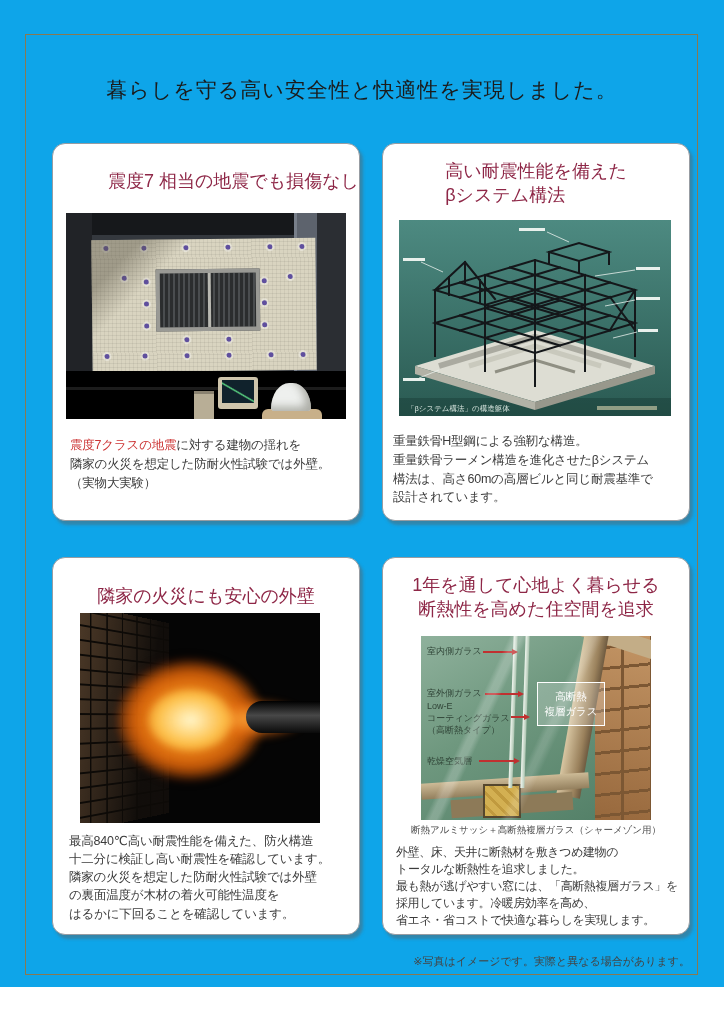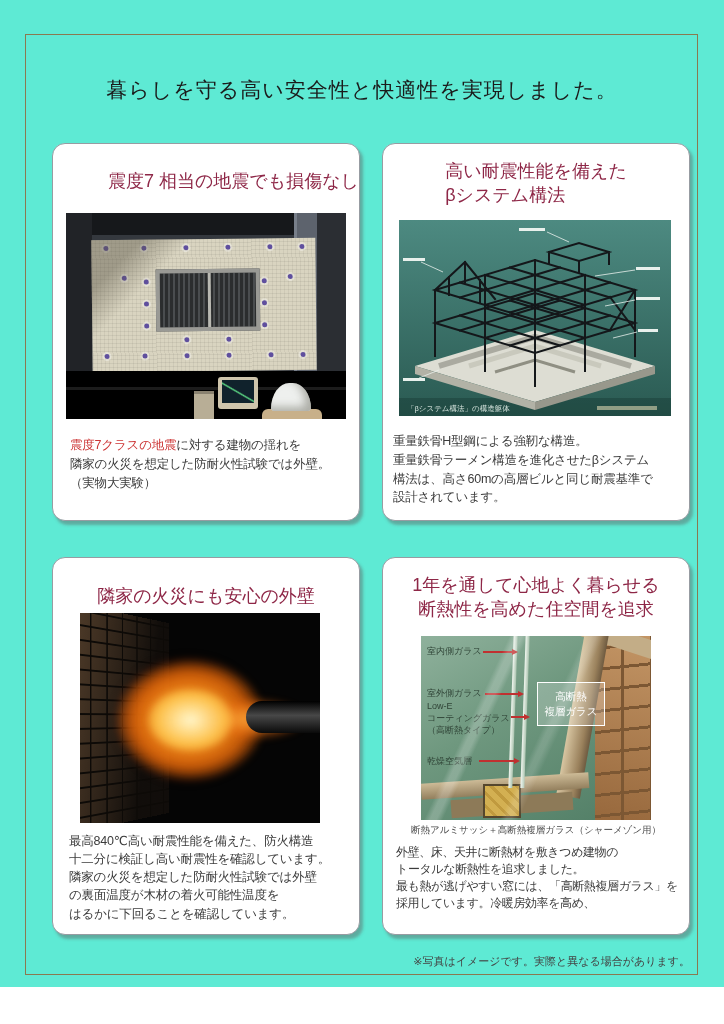--- a/index.html
+++ b/index.html
@@ -1,17 +1,17 @@
 <!DOCTYPE html>
 <html><head>
 <meta charset="utf-8">
 <style>
   html,body{margin:0;padding:0;background:#ffffff;}
   body{font-family:"Liberation Sans","DejaVu Sans",sans-serif;}
-  .page{position:relative;width:724px;height:987px;background:#5eead4;overflow:hidden;}
+  .page{position:relative;width:724px;height:987px;background:#0ea5e9;overflow:hidden;}
   .frame{position:absolute;left:25px;top:34px;width:671px;height:939px;border:1px solid #8a7950;}
   .title{position:absolute;left:0;right:0;top:76px;text-align:center;font-size:21px;color:#1b1b1b;letter-spacing:1px;}
 
   .panel{position:absolute;width:306px;height:376px;background:#fff;border:1px solid #979ca2;
          border-radius:13px;box-shadow:3px 4px 3px rgba(95,95,95,0.45);}
   #panel-earthquake{left:52px;top:143px;}
   #panel-structure{left:382px;top:143px;}
   #panel-fire{left:52px;top:557px;}
   #panel-insulation{left:382px;top:557px;}
 
@@ -276,17 +276,18 @@
         <div>高断熱</div>
         <div>複層ガラス</div>
       </div>
     </div>
     <div class="img-caption" style="top:266px;">断熱アルミサッシ＋高断熱複層ガラス（シャーメゾン用）</div>
     <div class="body-text tight" style="left:13px;top:286px;line-height:1.42;">
       <div class="body-line">外壁、床、天井に断熱材を敷きつめ建物の</div>
       <div class="body-line">トータルな断熱性を追求しました。</div>
       <div class="body-line">最も熱が逃げやすい窓には、「高断熱複層ガラス」を</div>
       <div class="body-line">採用しています。冷暖房効率を高め、</div>
+      <div class="body-line">省エネ・省コストで快適な暮らしを実現します。</div>
     </div>
   </div>
 
   <div class="footer-note">※写真はイメージです。実際と異なる場合があります。</div>
 </div>
 
 </body></html>

